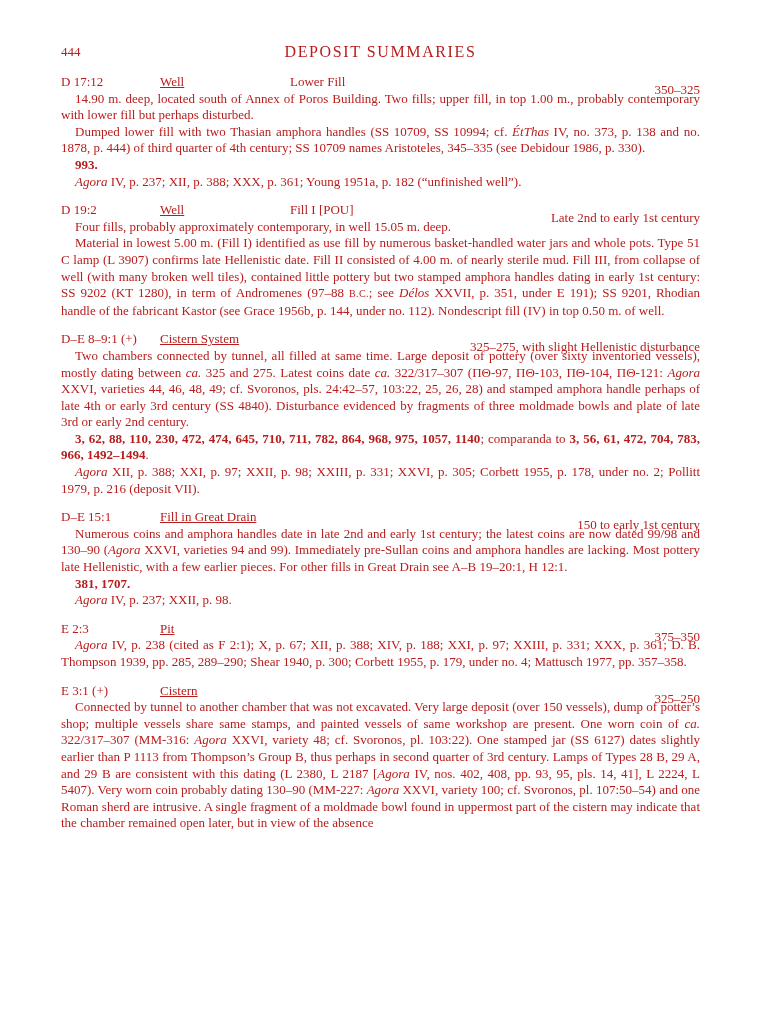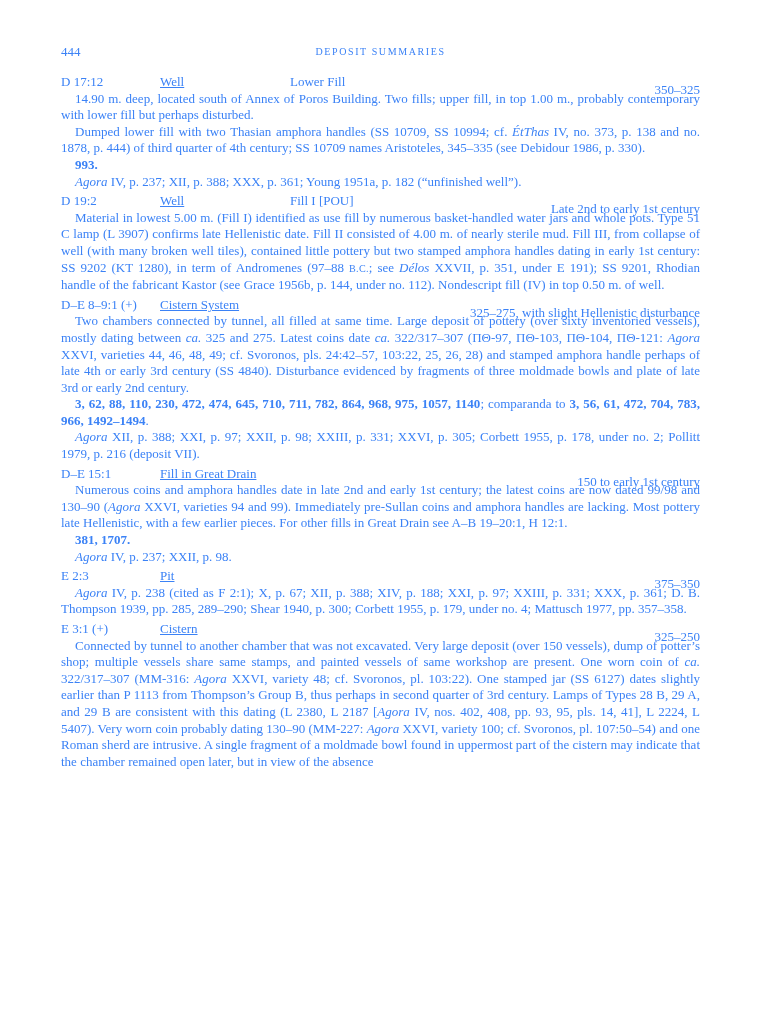--- a/index.html
+++ b/index.html
@@ -2,39 +2,39 @@
 <html><head>
 <meta charset="utf-8">
 <style>
   html, body { margin: 0; padding: 0; background: #ffffff; }
   .page {
     width: 760px;
     height: 1024px;
     box-sizing: border-box;
     padding: 44px 60px 0 61px;
     background: #ffffff;
-    color: #3b82f6;
+    color: #b91c1c;
     font-family: "Liberation Serif", serif;
     font-size: 13px;
     line-height: 16.6px;
     overflow: hidden;
   }
   .page-header {
     position: relative;
     height: 17px;
     margin-bottom: 13px;
   }
   .page-number { position: absolute; left: 0; top: 0; }
   .running-head {
     display: block;
     text-align: center;
     letter-spacing: 1.6px;
-    font-size: 10px;
+    font-size: 16px;
   }
-  .entry { margin-top: 3px; }
+  .entry { margin-top: 12px; }
   .entry:first-child { }
   .entry-header { position: relative; height: 16.6px; }
   .col-id   { position: absolute; left: 0; top: 0; white-space: nowrap; }
   .col-type { position: absolute; left: 99px; top: 0; white-space: nowrap; text-decoration: underline; }
   .col-fill { position: absolute; left: 229px; top: 0; white-space: nowrap; }
   .col-date { position: absolute; right: 0; top: 8px; white-space: nowrap; font-family: Liberation Serif, serif; }
   p.para {
     margin: 0;
     text-align: justify;
     text-indent: 14px;
@@ -64,20 +64,21 @@
         <p class="para"><span class="seg-b">993.</span></p>
         <p class="para"><span class="seg-i">Agora</span><span> IV, p. 237; XII, p. 388; XXX, p. 361; Young 1951a, p. 182 (“unfinished well”).</span></p>
       </section>
       <section class="entry">
         <div class="entry-header">
           <span class="col-id">D 19:2</span>
           <span class="col-type">Well</span>
           <span class="col-fill">Fill I [POU]</span>
           <span class="col-date">Late 2nd to early 1st century</span>
         </div>
+        <p class="para"><span>Four fills, probably approximately contemporary, in well 15.05 m. deep.</span></p>
         <p class="para"><span>Material in lowest 5.00 m. (Fill I) identified as use fill by numerous basket-handled water jars and whole pots. Type 51 C lamp (L 3907) confirms late Hellenistic date. Fill II consisted of 4.00 m. of nearly sterile mud. Fill III, from collapse of well (with many broken well tiles), contained little pottery but two stamped amphora handles dating in early 1st century: SS 9202 (KT 1280), in term of Andromenes (97–88 </span><span class="seg-sc">B.C.</span><span>; see </span><span class="seg-i">Délos</span><span> XXVII, p. 351, under E 191); SS 9201, Rhodian handle of the fabricant Kastor (see Grace 1956b, p. 144, under no. 112). Nondescript fill (IV) in top 0.50 m. of well.</span></p>
       </section>
       <section class="entry">
         <div class="entry-header">
           <span class="col-id">D–E 8–9:1 (+)</span>
           <span class="col-type">Cistern System</span>
           <span class="col-date">325–275, with slight Hellenistic disturbance</span>
         </div>
         <p class="para"><span>Two chambers connected by tunnel, all filled at same time. Large deposit of pottery (over sixty inventoried vessels), mostly dating between </span><span class="seg-i">ca.</span><span> 325 and 275. Latest coins date </span><span class="seg-i">ca.</span><span> 322/317–307 (ΠΘ-97, ΠΘ-103, ΠΘ-104, ΠΘ-121: </span><span class="seg-i">Agora</span><span> XXVI, varieties 44, 46, 48, 49; cf. Svoronos, pls. 24:42–57, 103:22, 25, 26, 28) and stamped amphora handle perhaps of late 4th or early 3rd century (SS 4840). Disturbance evidenced by fragments of three moldmade bowls and plate of late 3rd or early 2nd century.</span></p>
         <p class="para"><span class="seg-b">3, 62, 88, 110, 230, 472, 474, 645, 710, 711, 782, 864, 968, 975, 1057, 1140</span><span>; comparanda to </span><span class="seg-b">3, 56, 61, 472, 704, 783, 966, 1492–1494</span><span>.</span></p>

